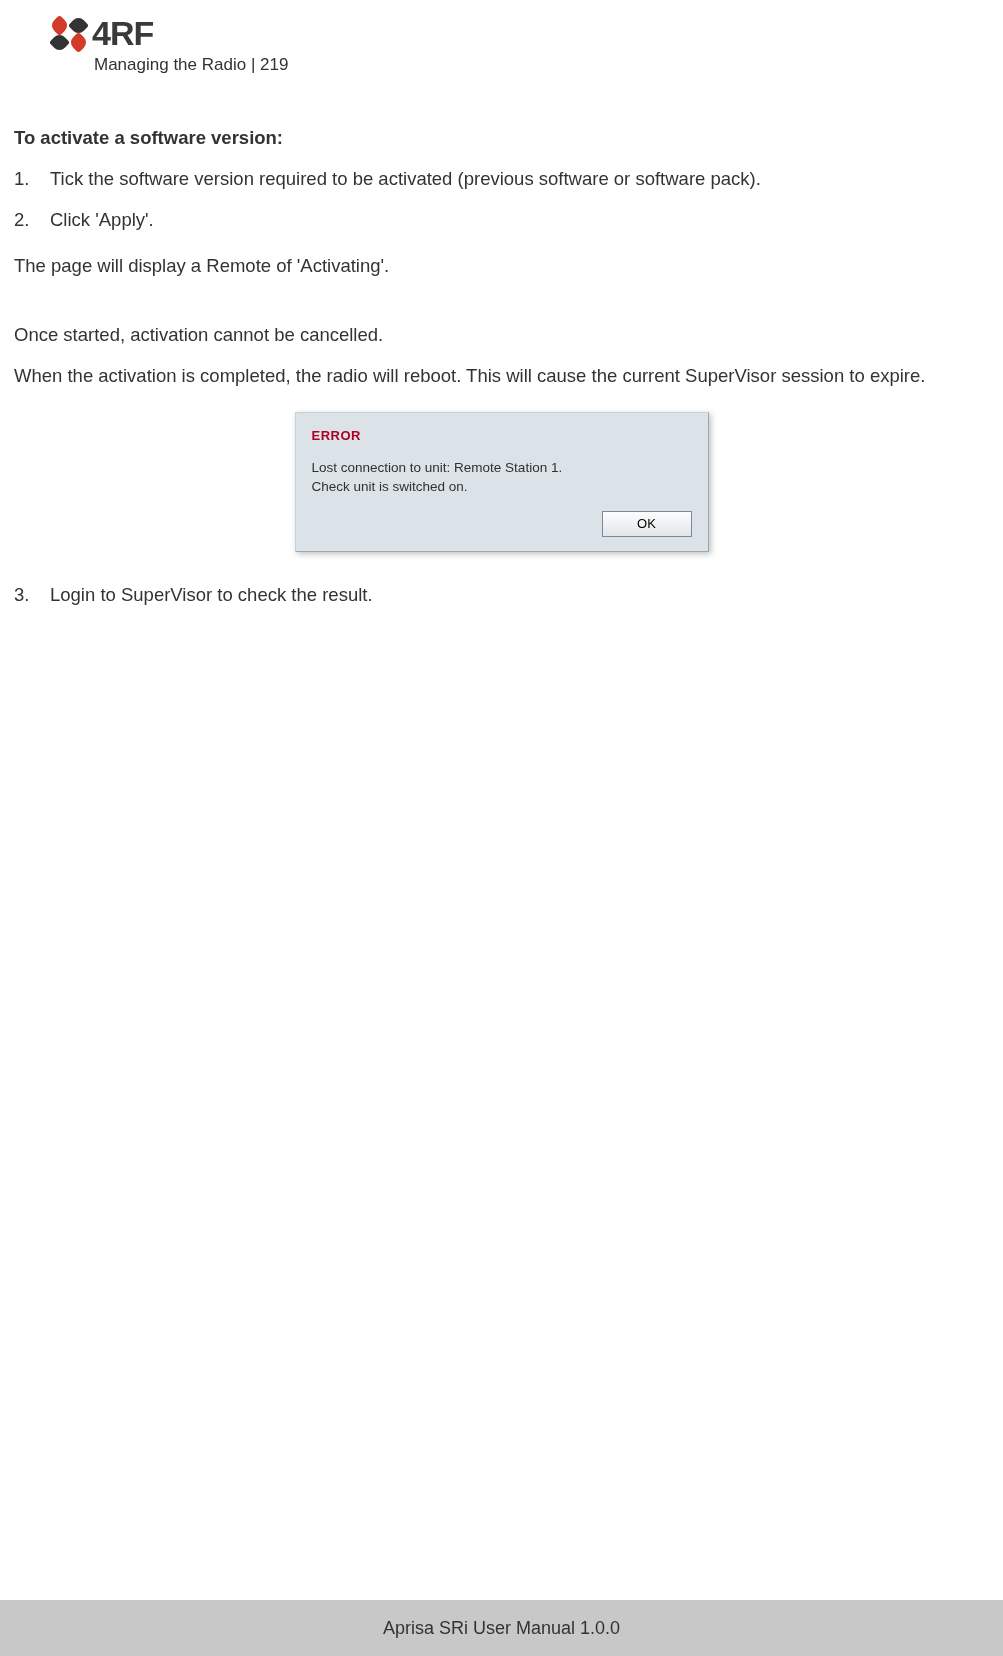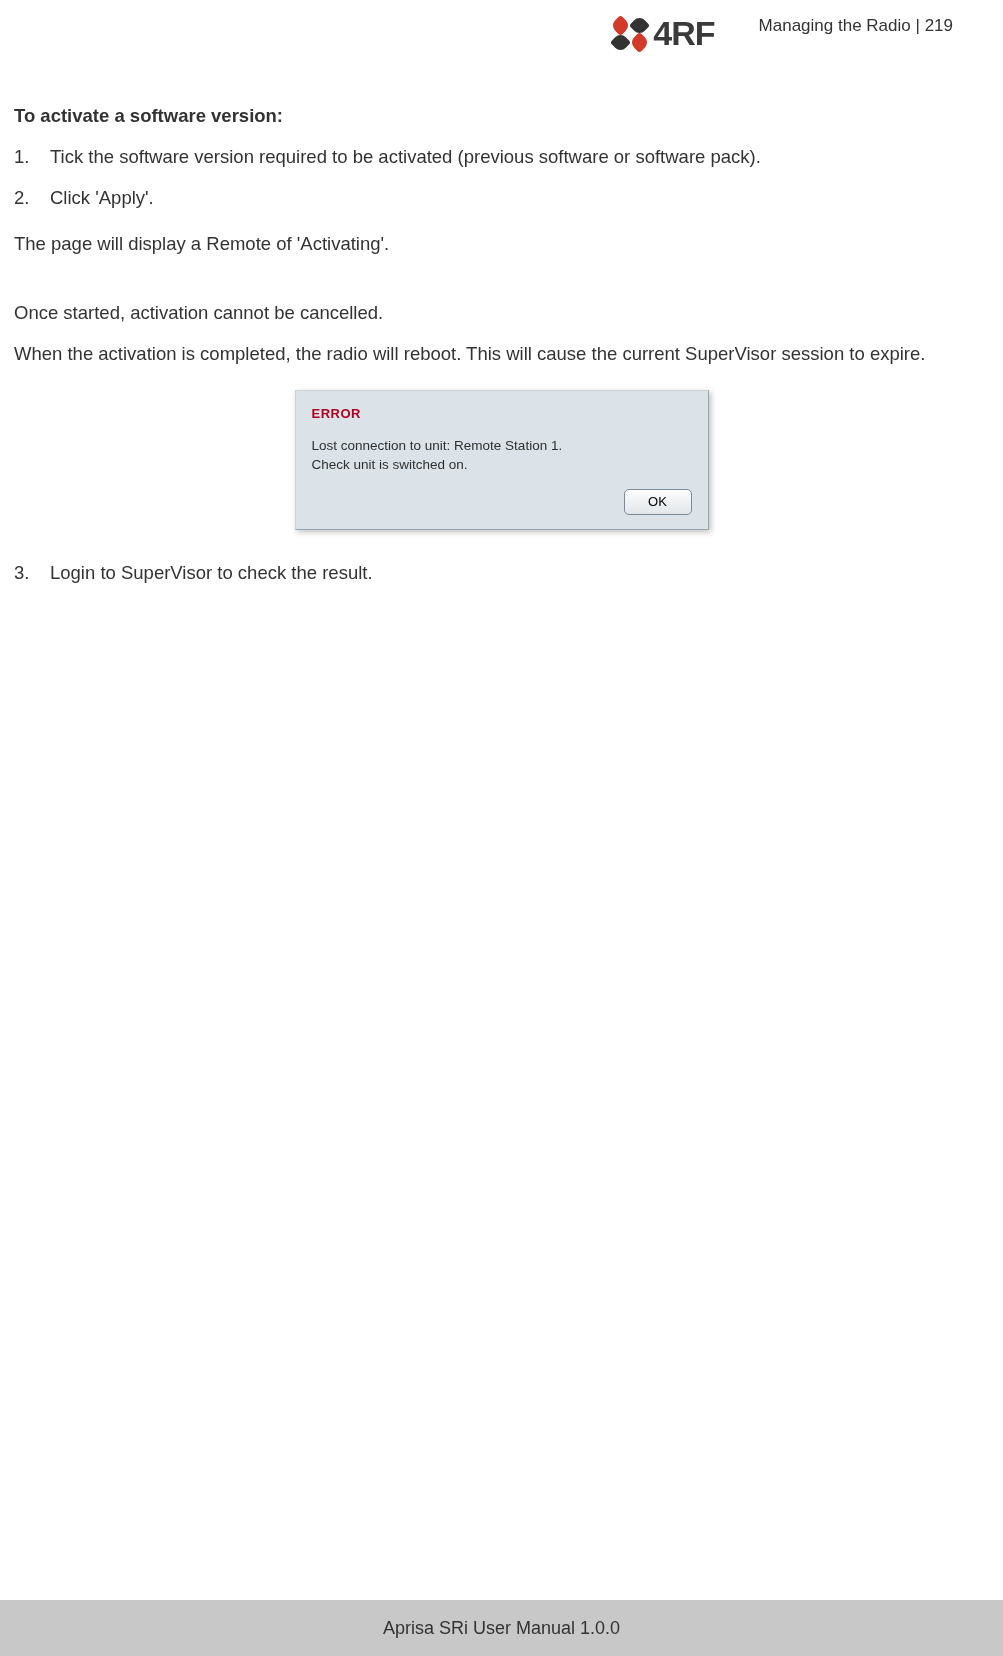--- a/index.html
+++ b/index.html
@@ -6,23 +6,24 @@
     body {
       width: 1003px;
       height: 1656px;
       background: #fff;
       font-family: Verdana, Geneva, sans-serif;
       position: relative;
       color: #333;
     }
     .header {
       display: flex;
-      justify-content: flex-end;
+      justify-content: space-between;
       align-items: flex-start;
       padding: 14px 50px 0 50px;
+      flex-direction: column;
     }
     .logo {
       display: flex;
       align-items: center;
       gap: 4px;
     }
     .logo-mark {
       width: 38px;
       height: 36px;
       position: relative;
@@ -103,25 +104,25 @@
       font-size: 13.5px;
       color: #303030;
       line-height: 1.45;
       margin-bottom: 14px;
     }
     .btn-row {
       display: flex;
       justify-content: flex-end;
     }
     .ok-btn {
-      width: 68px;
+      width: 90px;
       height: 26px;
       background: linear-gradient(#fdfdfd, #e2e6ea);
       border: 1px solid #7a8a99;
-      border-radius: 5px;
+      border-radius: 0;
       font-size: 13px;
       font-family: Tahoma, Arial, sans-serif;
       cursor: pointer;
     }
     .footer {
       position: absolute;
       bottom: 0;
       left: 0;
       right: 0;
       height: 56px;

